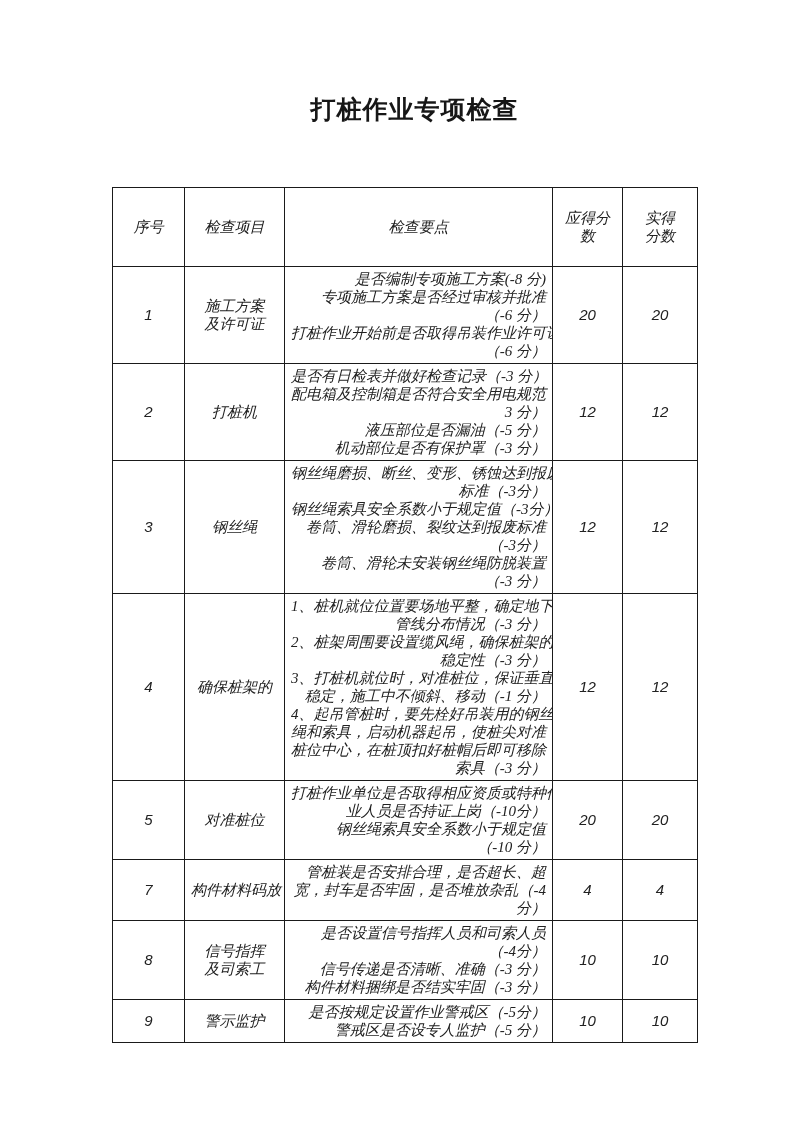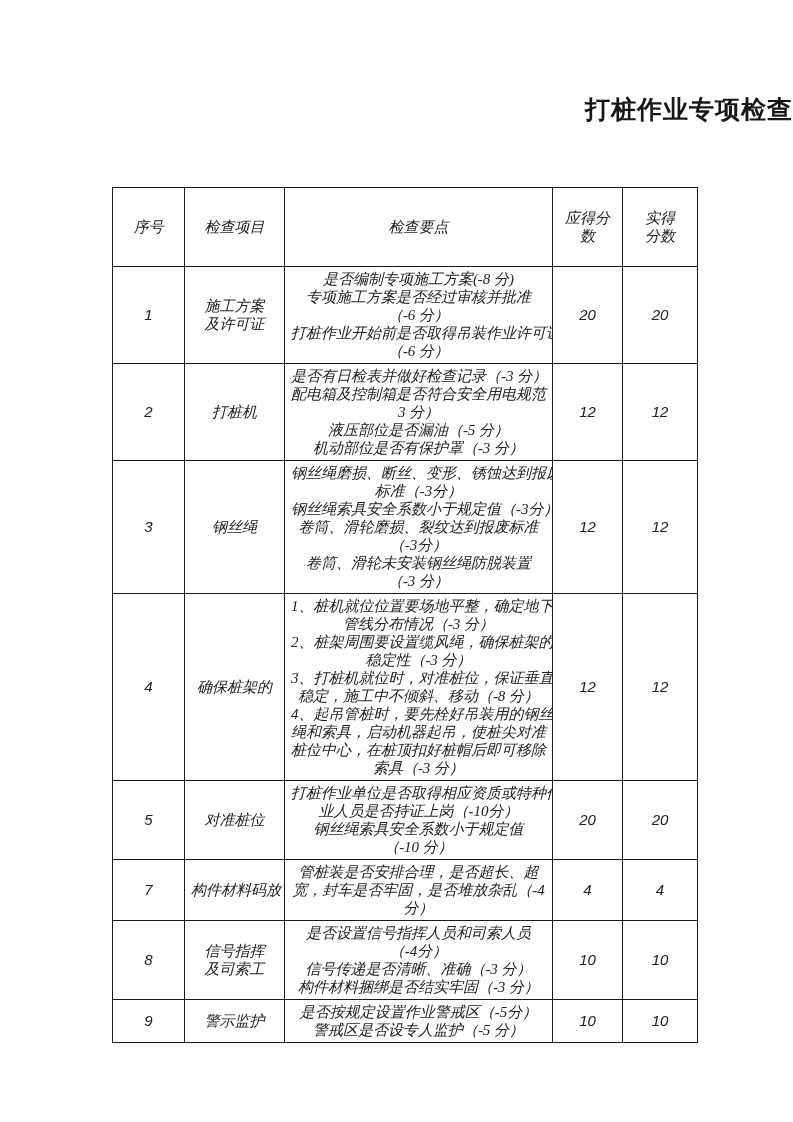--- a/index.html
+++ b/index.html
@@ -13,21 +13,21 @@
     height: 1122px;
     background: #ffffff;
     overflow: hidden;
     font-family: "Liberation Serif", "DejaVu Serif", serif;
     color: #212121;
   }
   .doc-title {
     margin: 92px 0 0 0;
     height: 36px;
     line-height: 36px;
-    text-align: right;
+    text-align: center;
     font-size: 25px;
     font-weight: bold;
     letter-spacing: 1px;
     color: #161616;
     padding-left: 36px;
   }
   table.inspection {
     margin: 59px 0 0 112px;
     border-collapse: collapse;
     table-layout: fixed;
@@ -52,21 +52,21 @@
   th.th-score { padding: 3px 2px; }
   
   td.c-no, td.c-item, td.c-score {
     text-align: center;
   }
   td.c-no, td.c-score {
     font-family: "Liberation Sans", "DejaVu Sans", sans-serif;
     font-size: 15px;
   }
   td.c-points {
-    text-align: center;
+    text-align: right;
     padding-left: 9px;
     padding-right: 6px;
   }
   .line { white-space: nowrap; }
 </style>
 </head>
 <body>
 
 <div class="page">
 
@@ -148,21 +148,21 @@
         <td class="c-no">4</td>
         <td class="c-item">
             <div class="line">确保桩架的</div>
           </td>
         <td class="c-points">
             <div class="line">1、桩机就位位置要场地平整，确定地下</div>
             <div class="line">管线分布情况（-3 分）</div>
             <div class="line">2、桩架周围要设置缆风绳，确保桩架的</div>
             <div class="line">稳定性（-3 分）</div>
             <div class="line">3、打桩机就位时，对准桩位，保证垂直</div>
-            <div class="line">稳定，施工中不倾斜、移动（-8 分）</div>
+            <div class="line">稳定，施工中不倾斜、移动（-1 分）</div>
             <div class="line">4、起吊管桩时，要先栓好吊装用的钢丝</div>
             <div class="line">绳和索具，启动机器起吊，使桩尖对准</div>
             <div class="line">桩位中心，在桩顶扣好桩帽后即可移除</div>
             <div class="line">索具（-3 分）</div>
           </td>
         <td class="c-score">12</td>
         <td class="c-score">12</td>
       </tr>
       <tr>
         <td class="c-no">5</td>

